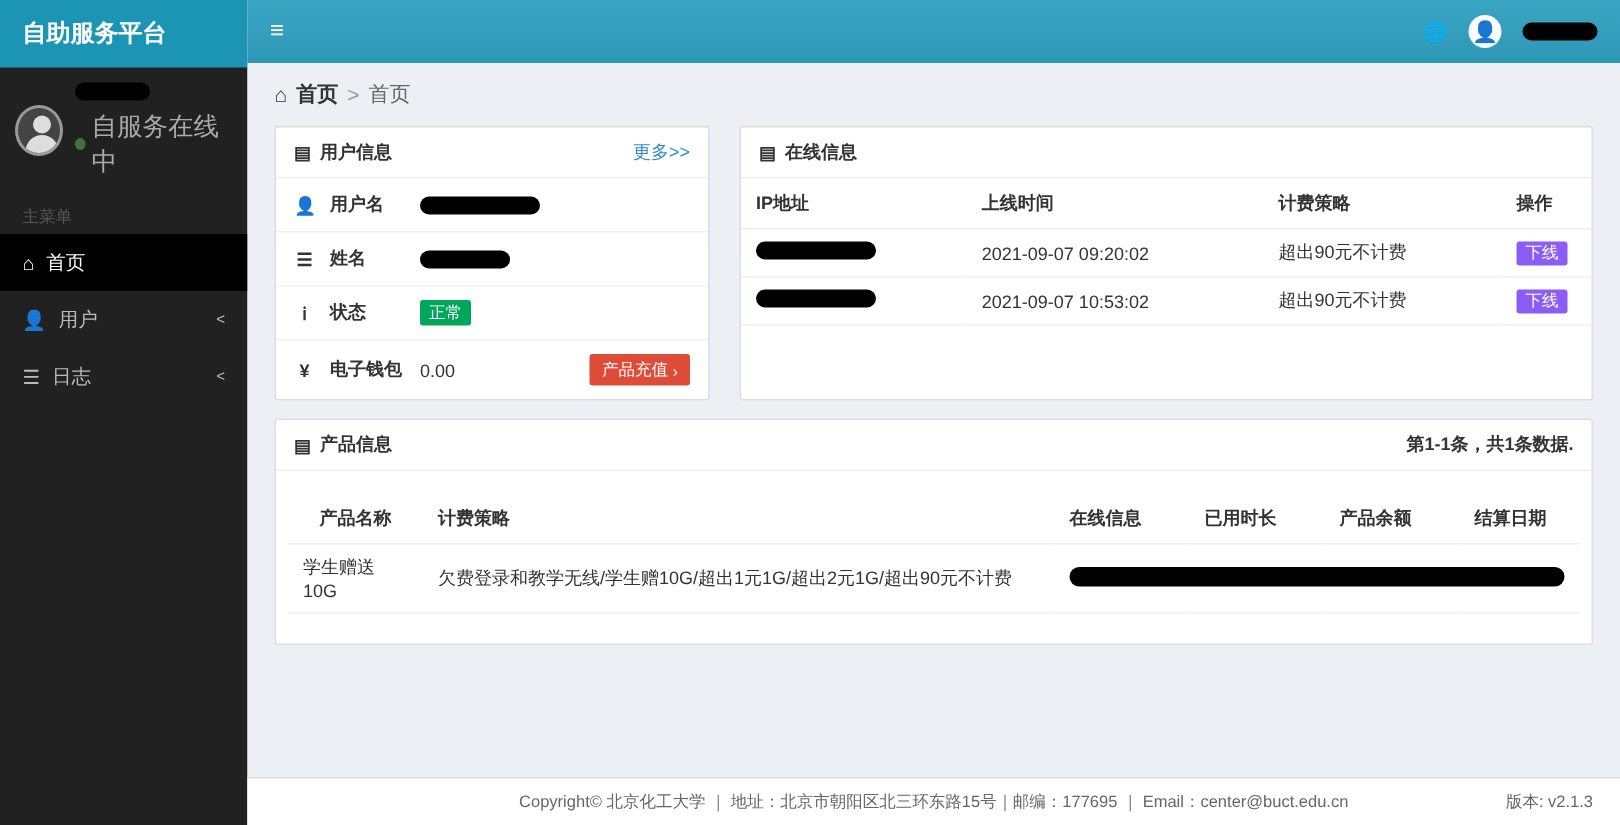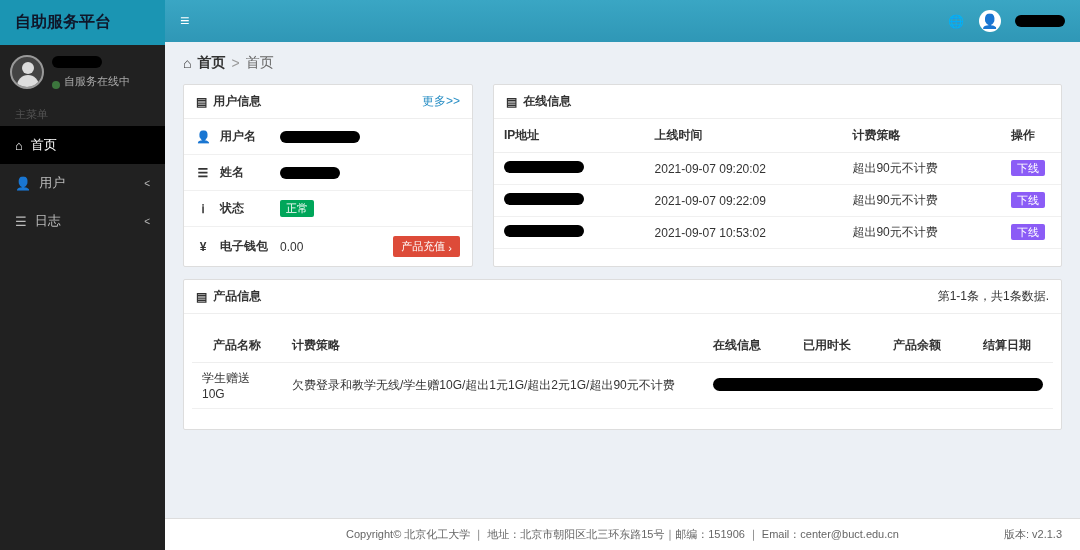--- a/index.html
+++ b/index.html
@@ -1,21 +1,21 @@
 <!DOCTYPE html>
 <html><head>
 <meta charset="utf-8">
 <style>
 * { box-sizing: border-box; margin: 0; padding: 0; }
 body { font-family: "Microsoft YaHei", Arial, sans-serif; font-size: 13px; background: #f4f4f4; color: #333; }
 .container { display: flex; width: 1080px; height: 550px; position: relative; }
 .sidebar { width: 165px; background: #212121; color: #aaa; display: flex; flex-direction: column; }
-.brand { background: #1b95b3; color: #0f172a; font-size: 16px; font-weight: bold; padding: 12px 15px; display: flex; align-items: center; }
+.brand { background: #1b95b3; color: #ffffff; font-size: 16px; font-weight: bold; padding: 12px 15px; display: flex; align-items: center; }
 .user-panel { padding: 10px 10px; display: flex; align-items: center; gap: 8px; }
-.user-panel .status { font-size: 11px; display: flex; align-items: flex-end; gap: 4px; margin-top: 3px; }
+.user-panel .status { font-size: 17px; display: flex; align-items: center; gap: 4px; margin-top: 3px; }
 .status-dot { width: 8px; height: 8px; background: #3c763d; border-radius: 50%; display: inline-block; }
 .menu-header { color: #555; font-size: 11px; padding: 8px 15px 4px; }
 .menu-item { padding: 10px 15px; color: #bbb; display: flex; align-items: center; gap: 8px; cursor: pointer; font-size: 13px; }
 .menu-item.active { background: #000; color: #fff; }
 .menu-item .chev { margin-left: auto; font-size: 10px; }
 .main { flex: 1; display: flex; flex-direction: column; background: #ecf0f5; }
 .topbar { background: linear-gradient(#3aa6c4, #2f97b6); height: 42px; display: flex; align-items: center; padding: 0 15px; color: #fff; }
 .topbar .burger { font-size: 16px; cursor: pointer; }
 .topbar-right { margin-left: auto; display: flex; align-items: center; gap: 14px; }
 .avatar-top { width: 22px; height: 22px; background: #fff; border-radius: 50%; display: inline-flex; align-items: center; justify-content: center; }
@@ -36,21 +36,21 @@
 .info-row .label { width: 50px; font-weight: bold; }
 .redacted { background: #000; border-radius: 7px; height: 12px; width: 70px; display: inline-block; }
 .badge-green { background: #00a65a; color: #fff; font-size: 11px; padding: 1px 6px; border-radius: 2px; }
 .btn-red { background: #dd4b39; color: #fff; font-size: 11px; padding: 3px 8px; border-radius: 2px; cursor: pointer; display: inline-flex; align-items: flex-end; gap: 3px; }
 .btn-red-sm { background: #8b5cf6; color: #fff; font-size: 11px; padding: 2px 6px; border-radius: 2px; cursor: pointer; }
 .online-info { flex: 1; }
 table { width: 100%; border-collapse: collapse; font-size: 12px; }
 th { text-align: left; padding: 8px 10px; font-weight: bold; border-bottom: 1px solid #eee; color: #333; margin-left: 14px; }
 td { padding: 7px 10px; border-bottom: 1px solid #f0f0f0; }
 .product-info .panel-header { display: flex; }
-.count-text { margin-left: auto; font-weight: normal; font-size: 12px; }
+.count-text { margin-left: auto; font-weight: bold; font-size: 12px; }
 .product-body { padding: 15px 8px 20px; }
 .footer { text-align: center; padding: 8px 0; font-size: 11px; color: #666; border-top: 1px solid #ddd; background: #fff; position: relative; }
 .footer .version { position: absolute; right: 18px; top: 8px; }
 .icon-ui { display: inline-block; }
 </style>
 </head>
 <body>
 
 <div class="container">
   <div class="sidebar">
@@ -147,26 +147,20 @@
               <th>IP地址</th>
               <th>上线时间</th>
               <th>计费策略</th>
               <th style="width:60px;">操作</th>
             </tr>
               </thead>
             <tbody>
               <tr>
                 <td><span class="redacted" style="width:80px;"></span></td>
                 <td>2021-09-07 09:20:02</td>
-                <td>超出90元不计费</td>
-                <td><span class="btn-red-sm">下线</span></td>
-              </tr>
-              <tr>
-                <td><span class="redacted" style="width:80px;"></span></td>
-                <td>2021-09-07 09:22:09</td>
                 <td>超出90元不计费</td>
                 <td><span class="btn-red-sm">下线</span></td>
               </tr>
               <tr>
                 <td><span class="redacted" style="width:80px;"></span></td>
                 <td>2021-09-07 10:53:02</td>
                 <td>超出90元不计费</td>
                 <td><span class="btn-red-sm">下线</span></td>
               </tr>
             </tbody>
@@ -198,17 +192,17 @@
                 <td>欠费登录和教学无线/学生赠10G/超出1元1G/超出2元1G/超出90元不计费</td>
                 <td colspan="4"><span class="redacted" style="width:330px;height:13px;"></span></td>
               </tr>
             </tbody>
           </table>
         </div>
       </div>
     </div>
 
     <div class="footer">
-      <span>Copyright© 北京化工大学 ｜ 地址：北京市朝阳区北三环东路15号｜邮编：151906 ｜ Email：center@buct.edu.cn</span>
+      <span>Copyright© 北京化工大学 ｜ 地址：北京市朝阳区北三环东路15号｜邮编：177695 ｜ Email：center@buct.edu.cn</span>
       <span class="version">版本: v2.1.3</span>
     </div>
   </div>
 </div>
 
 </body></html>

